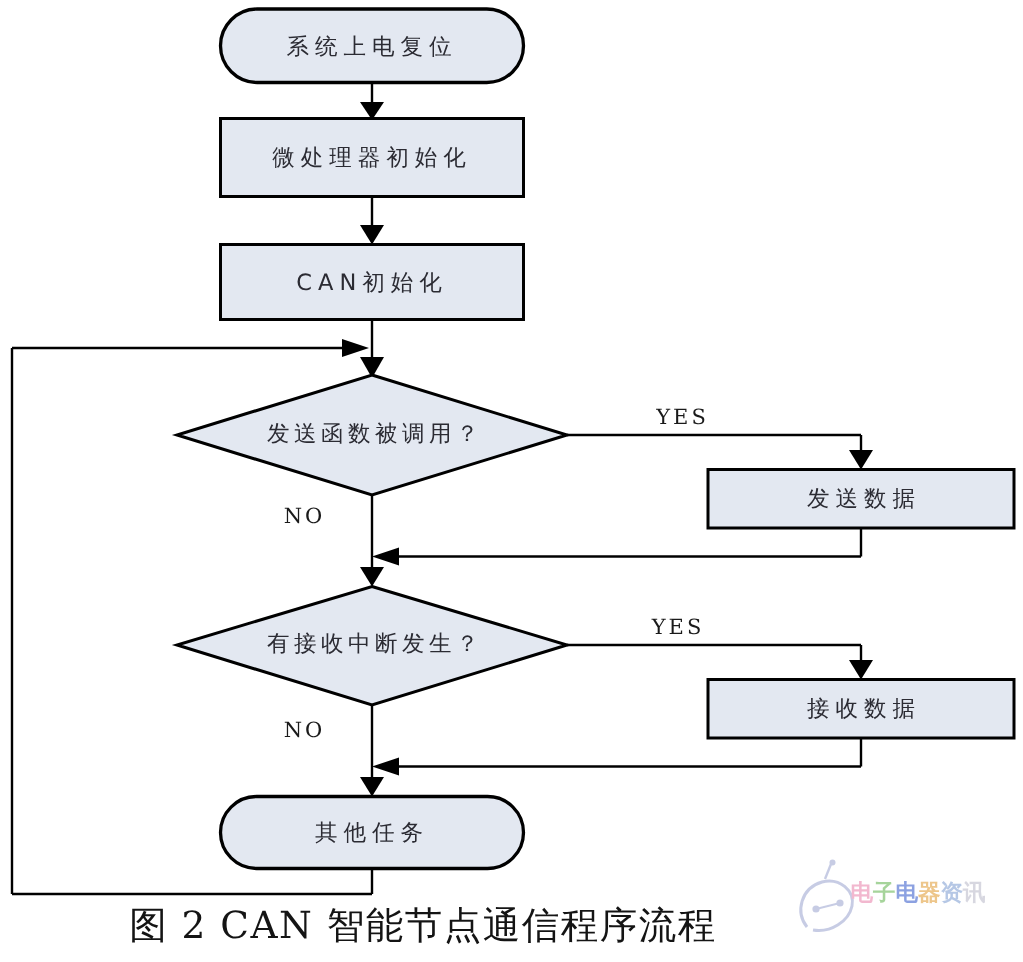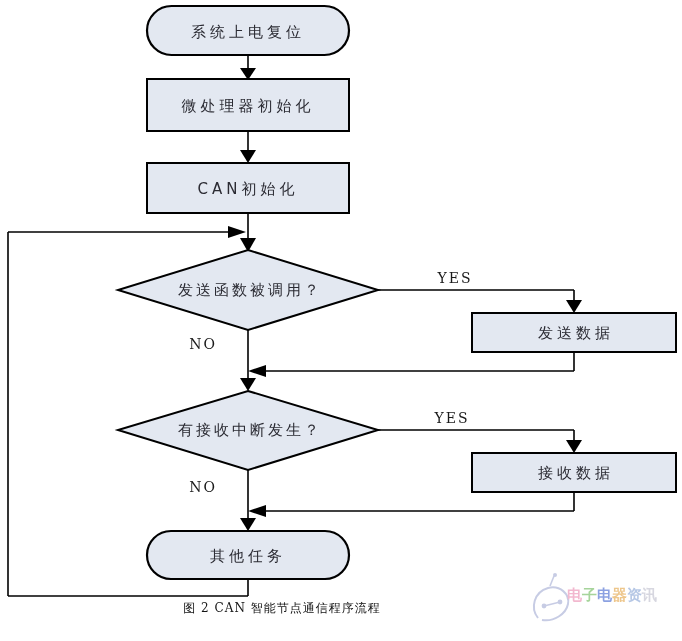--- a/index.html
+++ b/index.html
@@ -58,21 +58,21 @@
     dominant-baseline: middle;
     letter-spacing: 2px;
   }
   #caption {
     position: absolute;
     left: 0;
     top: 600px;
     width: 564px;
     text-align: center;
     font-family: "DejaVu Serif", "Liberation Serif", serif;
-    font-size: 12px;
+    font-size: 25px;
     color: #141414;
     letter-spacing: 1px;
     white-space: nowrap;
   }
   #watermark {
     position: absolute;
     left: 528px;
     top: 572px;
     width: 150px;
     height: 66px;

